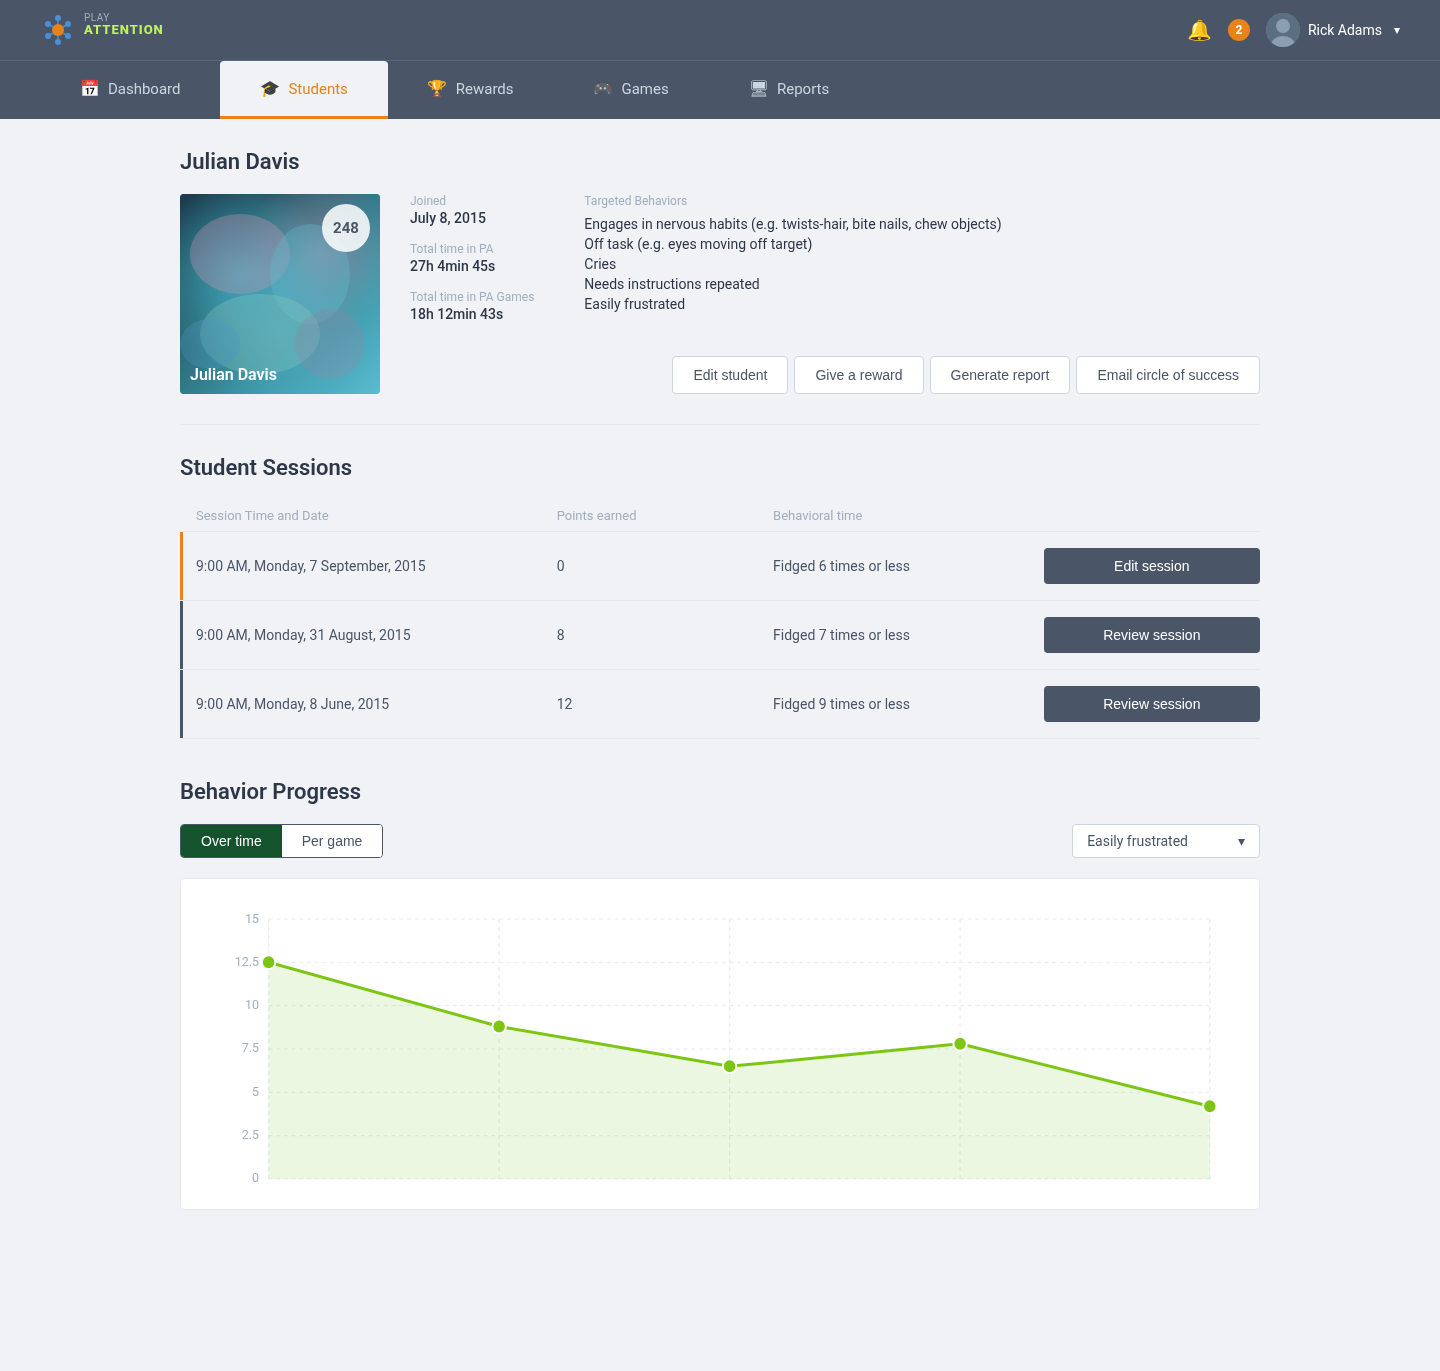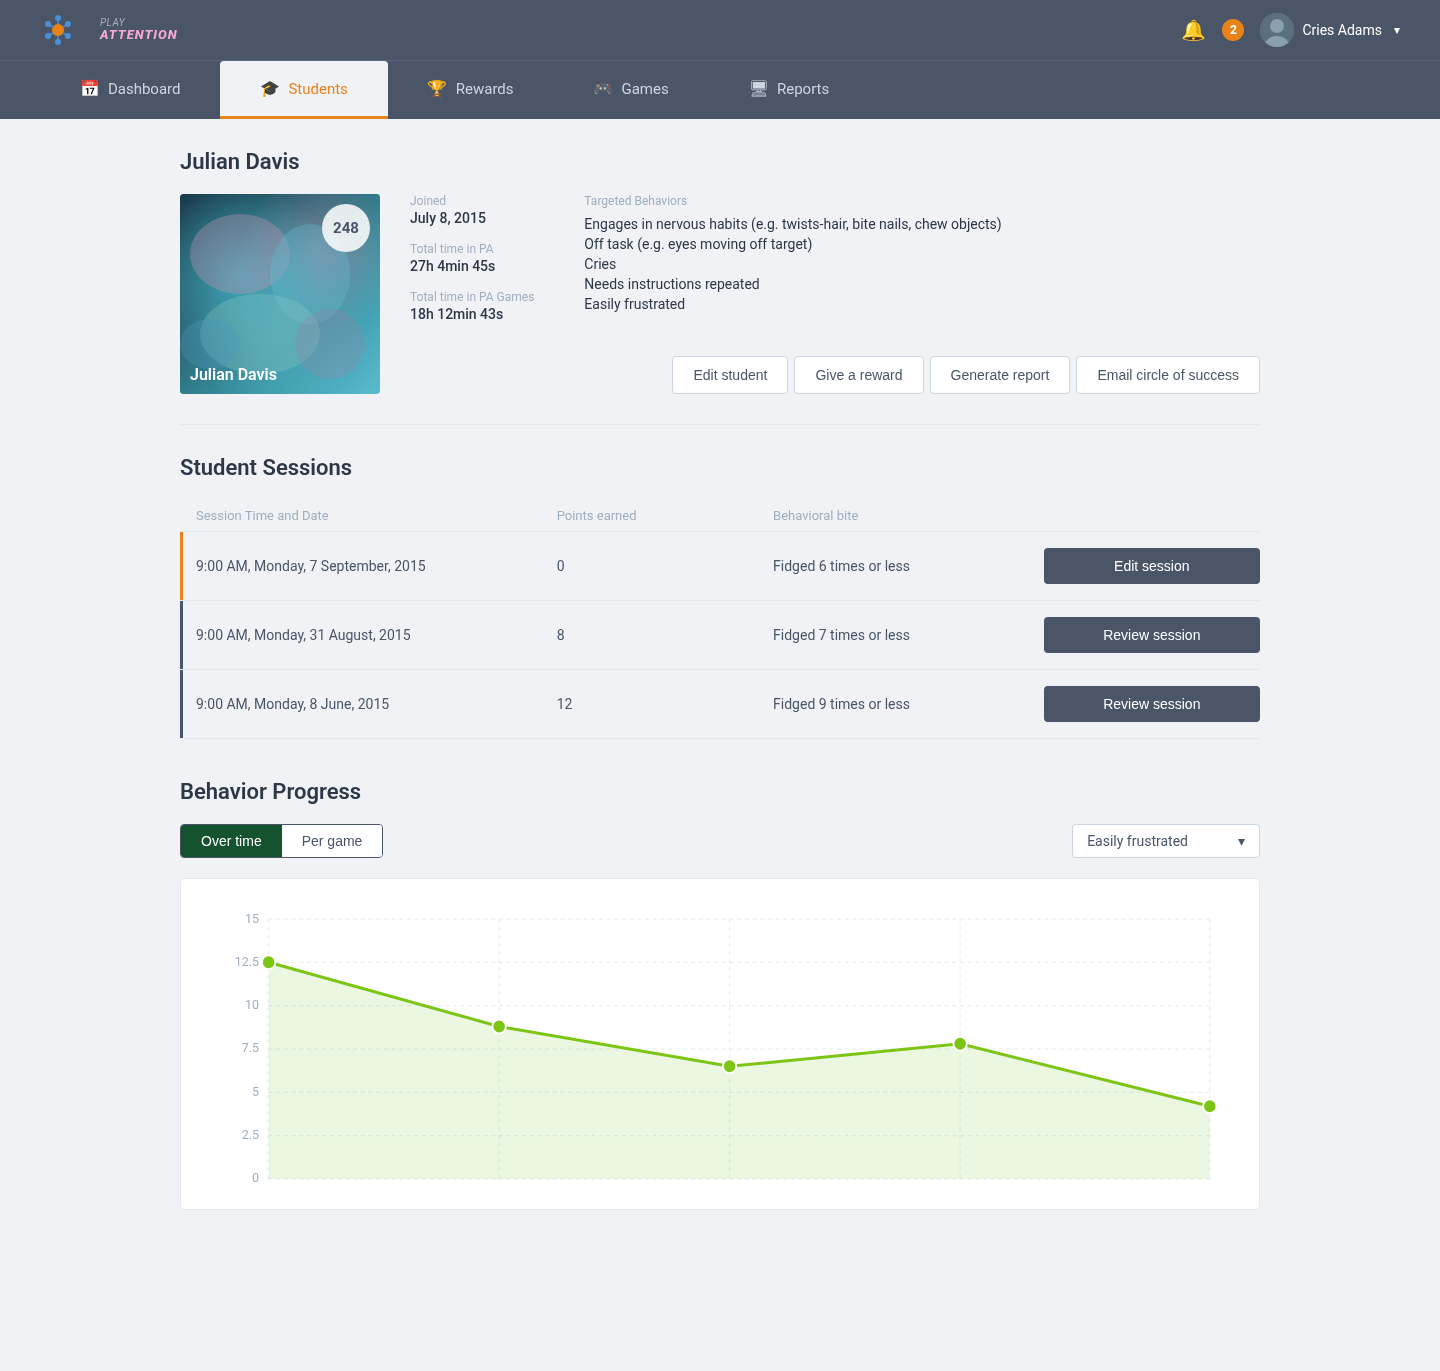--- a/index.html
+++ b/index.html
@@ -9,30 +9,28 @@
     .header {
       background: #4a5568;
       display: flex;
       align-items: center;
       padding: 0 40px;
       height: 60px;
       justify-content: space-between;
     }
     .logo-area {
       display: flex;
-      align-items: center;
-      gap: 24px;
-      font-style: italic;
+      gap: 8px;
     }
     .logo-icon {
       width: 36px;
       height: 36px;
     }
     .logo-text {
-      color: #f9a8d4;
+      color: #bef264;
       font-weight: 800;
       font-size: 16px;
       letter-spacing: 1px;
       line-height: 1.1;
     }
     .header-right {
       display: flex;
       align-items: center;
       gap: 16px;
     }
@@ -334,21 +332,21 @@
     <span class="bell-icon">🔔</span>
     <div class="notif-badge">2</div>
     <div class="user-area">
       <div class="avatar">
         <svg viewBox="0 0 34 34" width="34" height="34">
           <rect width="34" height="34" fill="#5a7080"></rect>
           <circle cx="17" cy="13" r="7" fill="#8aa0b0"></circle>
           <ellipse cx="17" cy="32" rx="12" ry="9" fill="#8aa0b0"></ellipse>
         </svg>
       </div>
-      <span class="user-name">Cries Adams</span>
+      <span class="user-name">Rick Adams</span>
       <span class="chevron-down">▾</span>
     </div>
   </div>
 </header>
 
 <nav class="nav">
   <a class="nav-item">
     <span class="nav-icon">📅</span>
     <span>Dashboard</span>
   </a>
@@ -429,21 +427,21 @@
       </div>
     </div>
   </div>
 
   <div class="sessions-section">
     <h2 class="section-title">Student Sessions</h2>
 
     <div class="table-header">
       <span>Session Time and Date</span>
       <span>Points earned</span>
-      <span>Behavioral bite</span>
+      <span>Behavioral time</span>
       <span></span>
     </div>
 
     <div class="session-row orange">
       <span>9:00 AM, Monday, 7 September, 2015</span>
       <span>0</span>
       <span>Fidged 6 times or less</span>
       <button class="session-btn">Edit session</button>
     </div>
     <div class="session-row blue">

